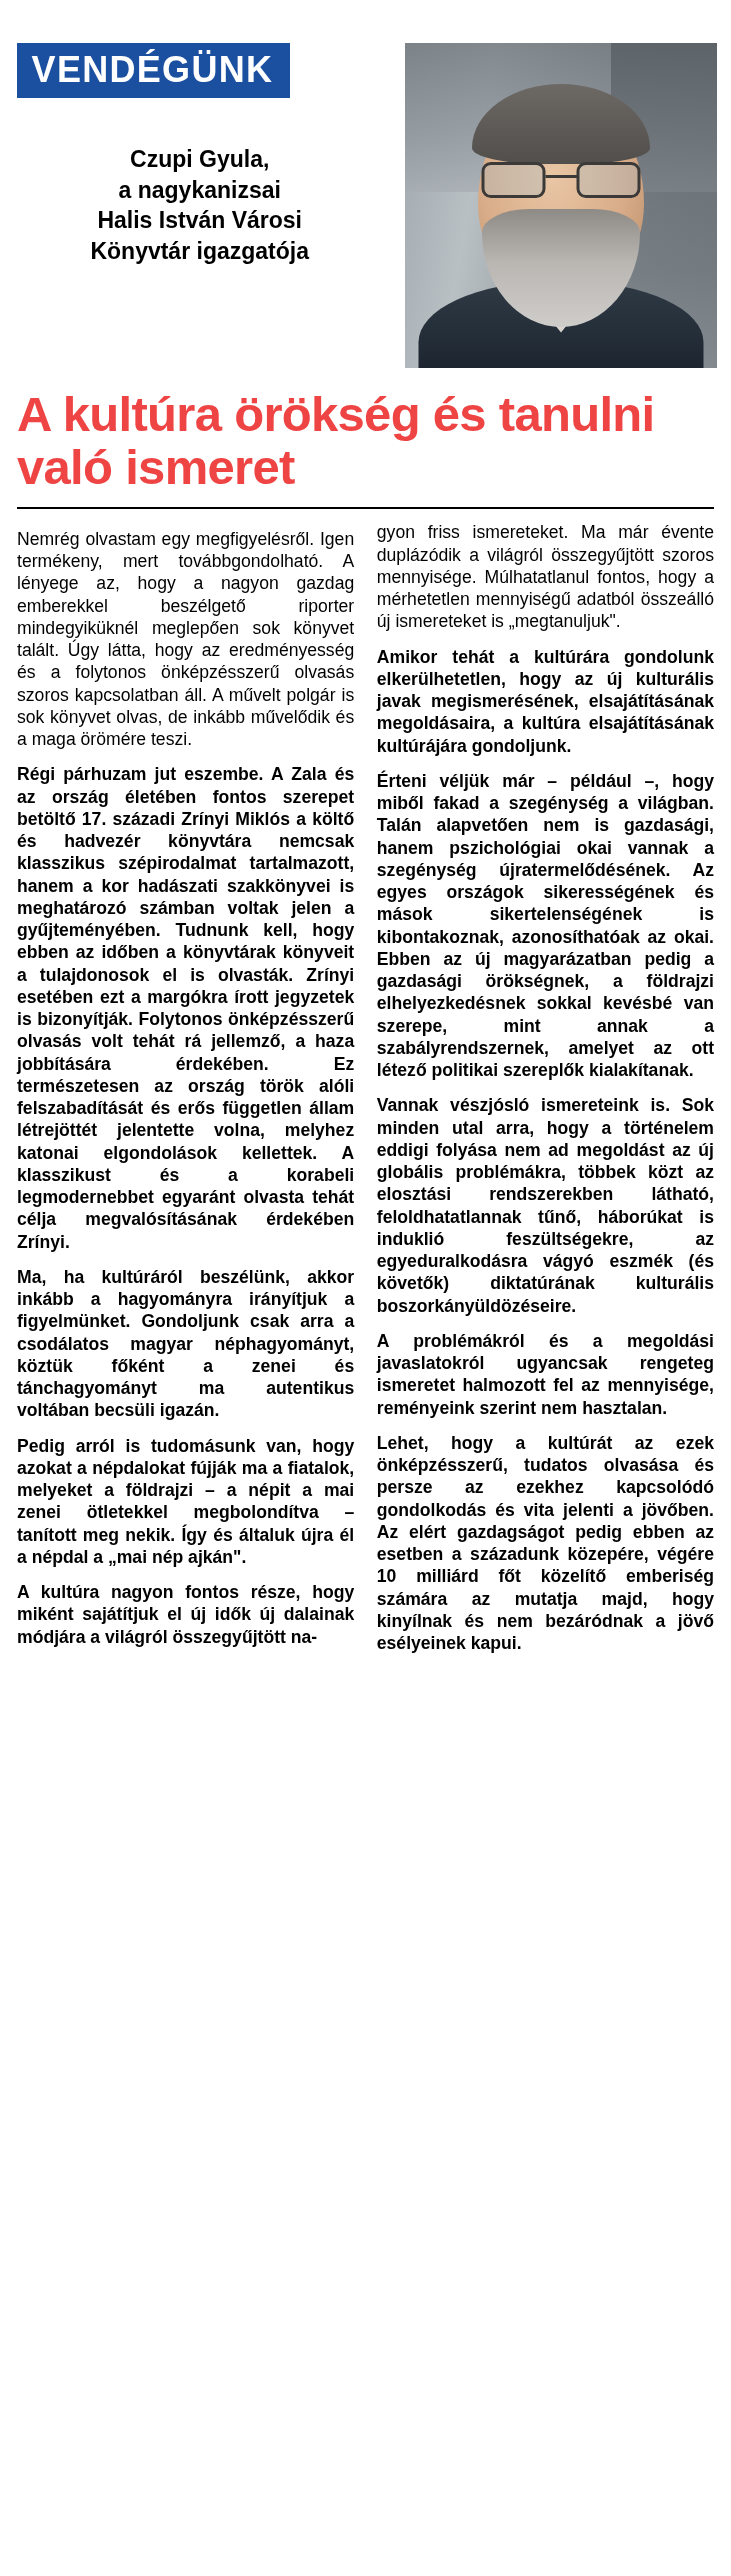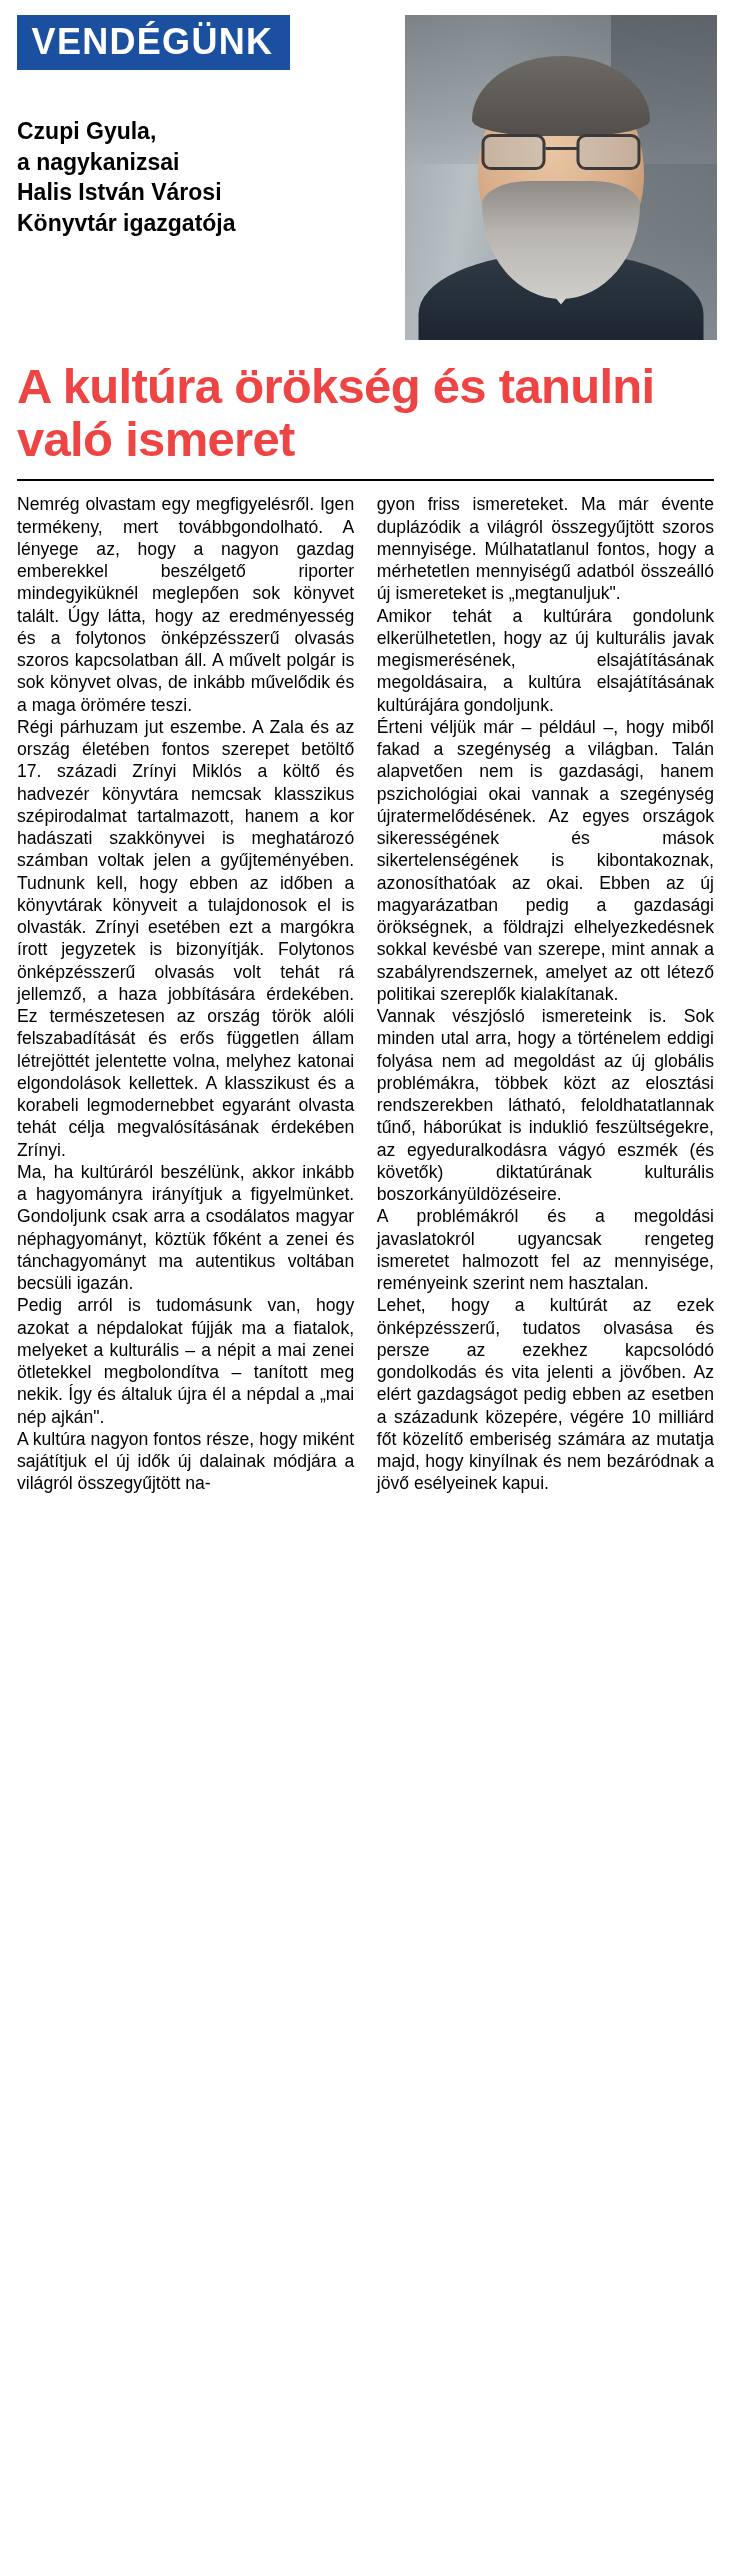--- a/index.html
+++ b/index.html
@@ -21,39 +21,40 @@
     position: relative;
     background: #fff;
   }
 
   
   .masthead {
     display: flex;
     align-items: flex-start;
     gap: 16px;
     position: relative;
+    margin-top: 28px;
   }
   .kicker-wrap {
     width: 372px;
     flex: 0 0 372px;
   }
   .kicker {
     display: inline-block;
     background: #1b4fa0;
     color: #ffffff;
     font-weight: bold;
     font-size: 36px;
     letter-spacing: 1.3px;
     line-height: 1;
     padding: 9.3px 17px 10.6px 14.6px;
     font-family: "Liberation Sans", sans-serif;
   }
   .byline {
     margin-top: 46px;
-    text-align: left;
+    text-align: center;
     font-weight: bold;
     font-size: 23px;
     line-height: 1.32;
     color: #000;
     padding-right: 6.6px;
   }
   .photo-wrap {
     flex: 1 1 auto;
     display: flex;
     justify-content: flex-end;
@@ -184,21 +185,21 @@
     line-height: 1.265;
     text-align: justify;
     hyphens: auto;
     -webkit-hyphens: auto;
     font-family: "Liberation Sans", sans-serif;
   }
   .col p {
     margin: 0;
     text-indent: 0;
   }
-  .col p + p { margin-top: 0; }
+  .col p + p { margin-top: 13px; font-weight: bold; }
 </style>
 </head>
 <body>
 
 <div class="page">
 
   <div class="masthead">
     <div class="kicker-wrap">
       <div class="kicker">VENDÉGÜNK</div>
       <div class="byline" style="white-space: pre-line;">Czupi Gyula,
@@ -227,21 +228,21 @@
 
   <h1 class="headline">A kultúra örökség és tanulni való ismeret</h1>
 
   <hr class="rule">
 
   <div class="columns">
     <div class="col">
       <p>Nemrég olvastam egy megfigyelésről. Igen termékeny, mert továbbgondolható. A lényege az, hogy a nagyon gazdag emberekkel beszélgető riporter mindegyiküknél meglepően sok könyvet talált. Úgy látta, hogy az eredményesség és a folytonos önképzésszerű olvasás szoros kapcsolatban áll. A művelt polgár is sok könyvet olvas, de inkább művelődik és a maga örömére teszi.</p>
       <p>Régi párhuzam jut eszembe. A Zala és az ország életében fontos szerepet betöltő 17. századi Zrínyi Miklós a költő és hadvezér könyvtára nemcsak klasszikus szépirodalmat tartalmazott, hanem a kor hadászati szakkönyvei is meghatározó számban voltak jelen a gyűjteményében. Tudnunk kell, hogy ebben az időben a könyvtárak könyveit a tulajdonosok el is olvasták. Zrínyi esetében ezt a margókra írott jegyzetek is bizonyítják. Folytonos önképzésszerű olvasás volt tehát rá jellemző, a haza jobbítására érdekében. Ez természetesen az ország török alóli felszabadítását és erős független állam létrejöttét jelentette volna, melyhez katonai elgondolások kellettek. A klasszikust és a korabeli legmodernebbet egyaránt olvasta tehát célja megvalósításának érdekében Zrínyi.</p>
       <p>Ma, ha kultúráról beszélünk, akkor inkább a hagyományra irányítjuk a figyelmünket. Gondoljunk csak arra a csodálatos magyar néphagyományt, köztük főként a zenei és tánchagyományt ma autentikus voltában becsüli igazán.</p>
-      <p>Pedig arról is tudomásunk van, hogy azokat a népdalokat fújják ma a fiatalok, melyeket a kulturális – a népit a mai zenei ötletekkel megbolondítva – tanított meg nekik. Így és általuk újra él a népdal a „mai nép ajkán".</p>
+      <p>Pedig arról is tudomásunk van, hogy azokat a népdalokat fújják ma a fiatalok, melyeket a földrajzi – a népit a mai zenei ötletekkel megbolondítva – tanított meg nekik. Így és általuk újra él a népdal a „mai nép ajkán".</p>
       <p>A kultúra nagyon fontos része, hogy miként sajátítjuk el új idők új dalainak módjára a világról összegyűjtött na-</p>
     </div>
     <div class="col">
       <p>gyon friss ismereteket. Ma már évente duplázódik a világról összegyűjtött szoros mennyisége. Múlhatatlanul fontos, hogy a mérhetetlen mennyiségű adatból összeálló új ismereteket is „megtanuljuk".</p>
       <p>Amikor tehát a kultúrára gondolunk elkerülhetetlen, hogy az új kulturális javak megismerésének, elsajátításának megoldásaira, a kultúra elsajátításának kultúrájára gondoljunk.</p>
       <p>Érteni véljük már – például –, hogy miből fakad a szegénység a világban. Talán alapvetően nem is gazdasági, hanem pszichológiai okai vannak a szegénység újratermelődésének. Az egyes országok sikerességének és mások sikertelenségének is kibontakoznak, azonosíthatóak az okai. Ebben az új magyarázatban pedig a gazdasági örökségnek, a földrajzi elhelyezkedésnek sokkal kevésbé van szerepe, mint annak a szabályrendszernek, amelyet az ott létező politikai szereplők kialakítanak.</p>
       <p>Vannak vészjósló ismereteink is. Sok minden utal arra, hogy a történelem eddigi folyása nem ad megoldást az új globális problémákra, többek közt az elosztási rendszerekben látható, feloldhatatlannak tűnő, háborúkat is induklió feszültségekre, az egyeduralkodásra vágyó eszmék (és követők) diktatúrának kulturális boszorkányüldözéseire.</p>
       <p>A problémákról és a megoldási javaslatokról ugyancsak rengeteg ismeretet halmozott fel az mennyisége, reményeink szerint nem hasztalan.</p>
       <p>Lehet, hogy a kultúrát az ezek önképzésszerű, tudatos olvasása és persze az ezekhez kapcsolódó gondolkodás és vita jelenti a jövőben. Az elért gazdagságot pedig ebben az esetben a századunk közepére, végére 10 milliárd főt közelítő emberiség számára az mutatja majd, hogy kinyílnak és nem bezáródnak a jövő esélyeinek kapui.</p>
     </div>

